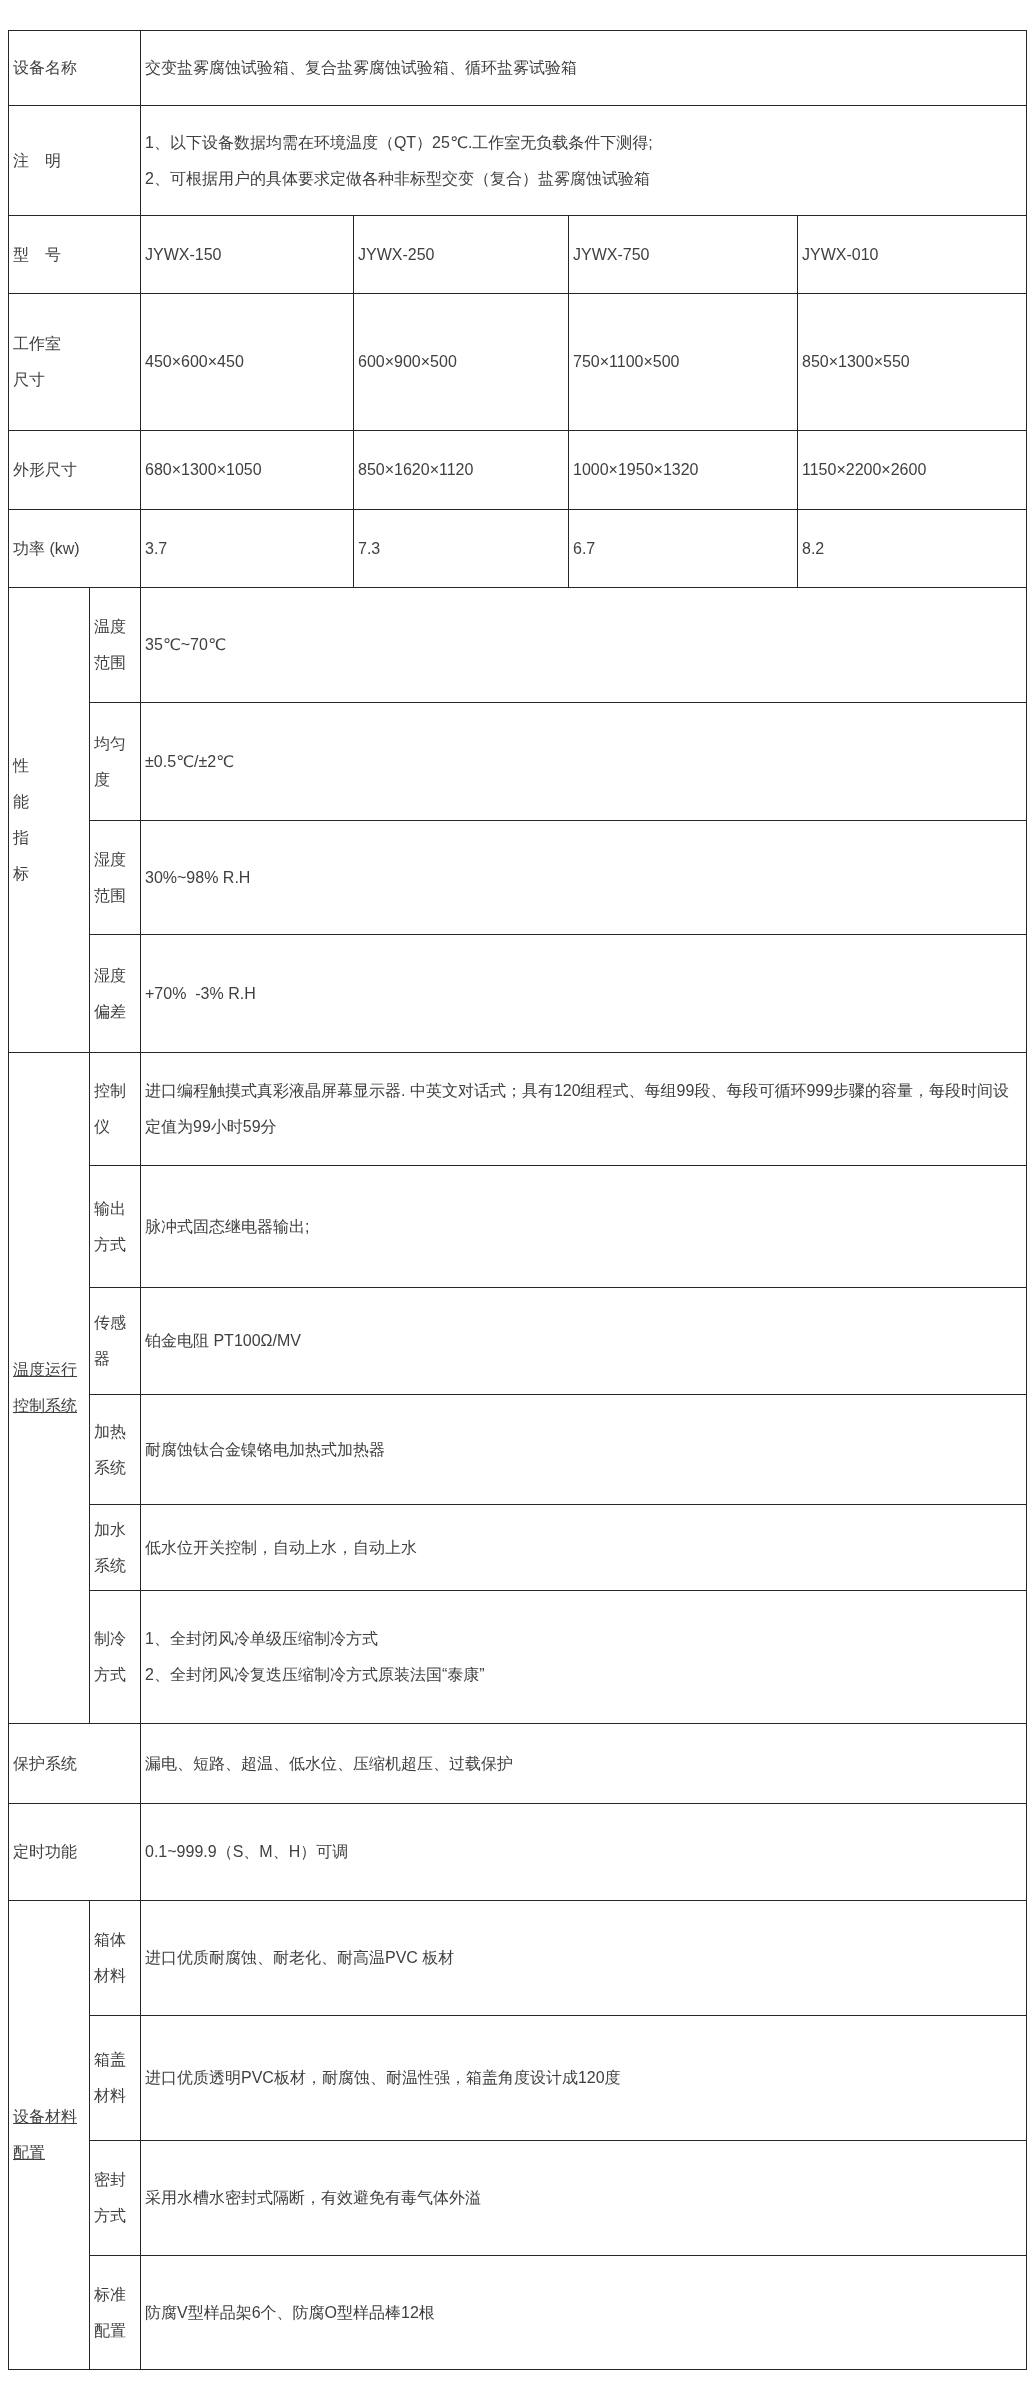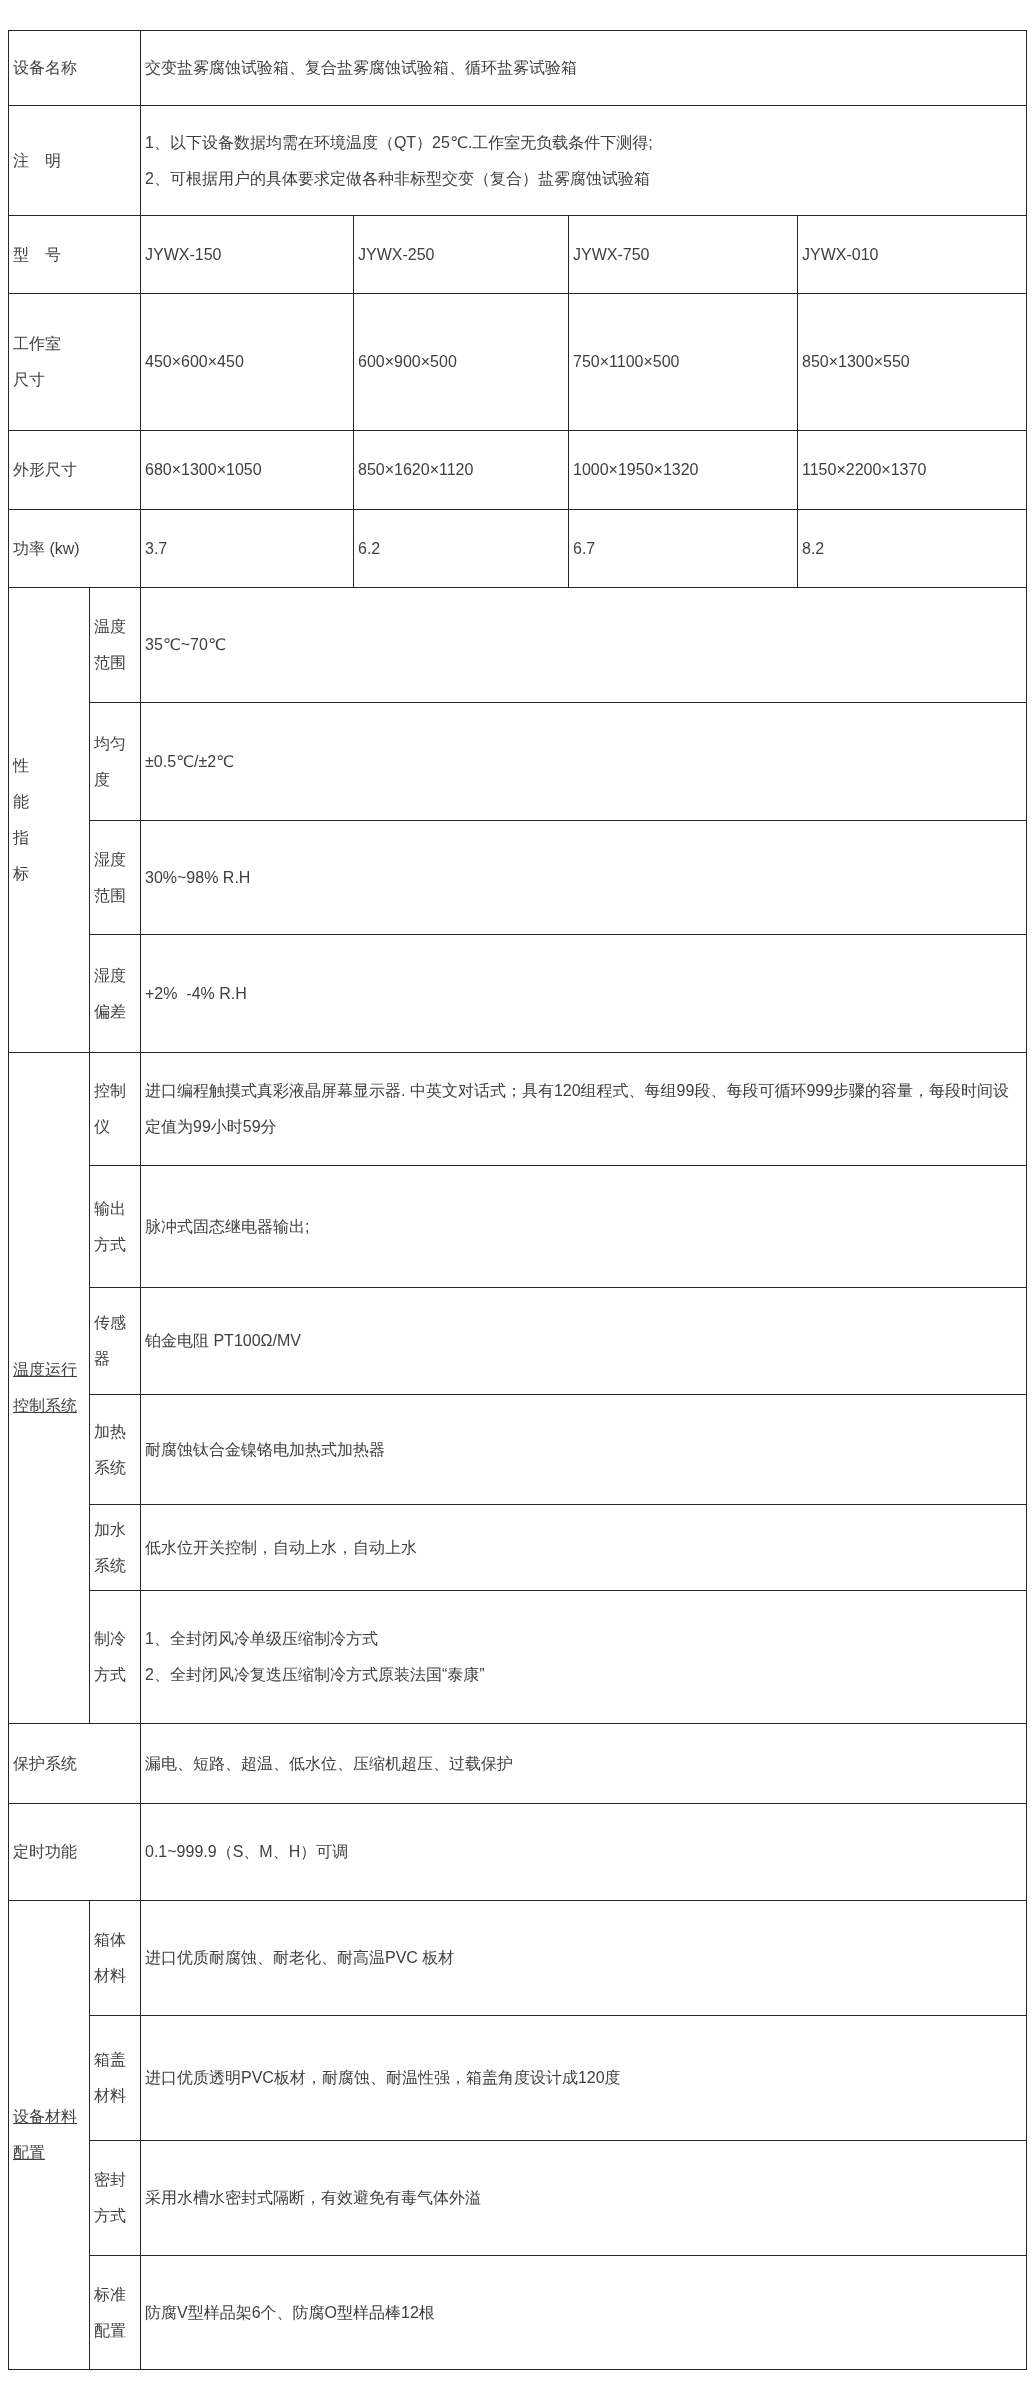--- a/index.html
+++ b/index.html
@@ -58,27 +58,27 @@
         <td class="val">600×900×500</td>
         <td class="val">750×1100×500</td>
         <td class="val">850×1300×550</td>
       </tr>
 
       <tr style="height:79px">
         <td class="lbl" colspan="2">外形尺寸</td>
         <td class="val">680×1300×1050</td>
         <td class="val">850×1620×1120</td>
         <td class="val">1000×1950×1320</td>
-        <td class="val">1150×2200×1370</td>
+        <td class="val">1150×2200×2600</td>
       </tr>
 
       <tr style="height:78px">
         <td class="lbl" colspan="2">功率 (kw)</td>
         <td class="val">3.7</td>
-        <td class="val">6.2</td>
+        <td class="val">7.3</td>
         <td class="val">6.7</td>
         <td class="val">8.2</td>
       </tr>
 
       <tr style="height:115px">
         <td class="vlabel" rowspan="4">性
 能
 指
 标</td>
         <td class="sub">温度
@@ -91,21 +91,21 @@
         <td class="val" colspan="4">±0.5℃/±2℃</td>
       </tr>
       <tr style="height:114px">
         <td class="sub">湿度
 范围</td>
         <td class="val" colspan="4">30%~98% R.H</td>
       </tr>
       <tr style="height:118px">
         <td class="sub">湿度
 偏差</td>
-        <td class="val" colspan="4">+2%  -4% R.H</td>
+        <td class="val" colspan="4">+70%  -3% R.H</td>
       </tr>
 
       <tr style="height:113px">
         <td class="seclabel" rowspan="6">温度运行
 控制系统</td>
         <td class="sub">控制
 仪</td>
         <td class="val" colspan="4">进口编程触摸式真彩液晶屏幕显示器. 中英文对话式；具有120组程式、每组99段、每段可循环999步骤的容量，每段时间设定值为99小时59分</td>
       </tr>
       <tr style="height:122px">

